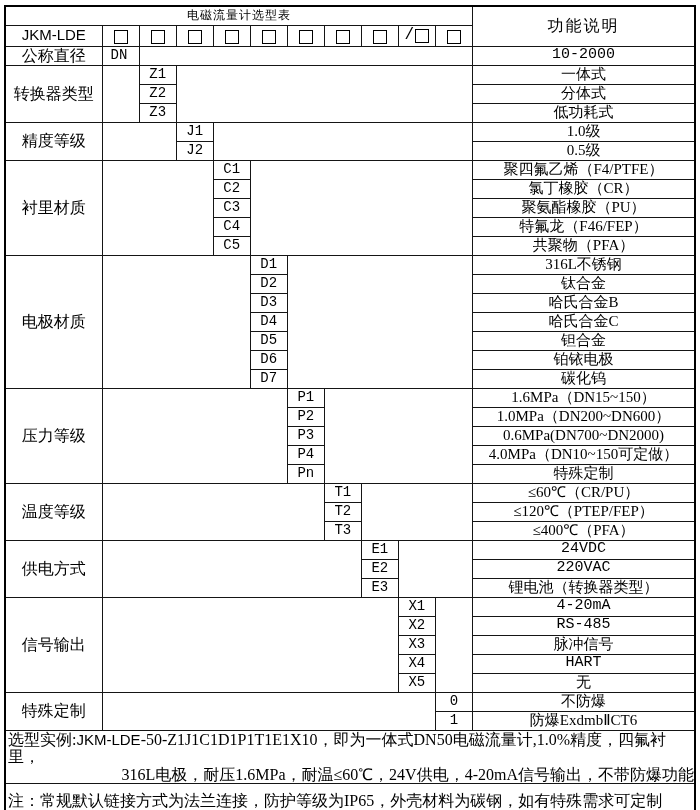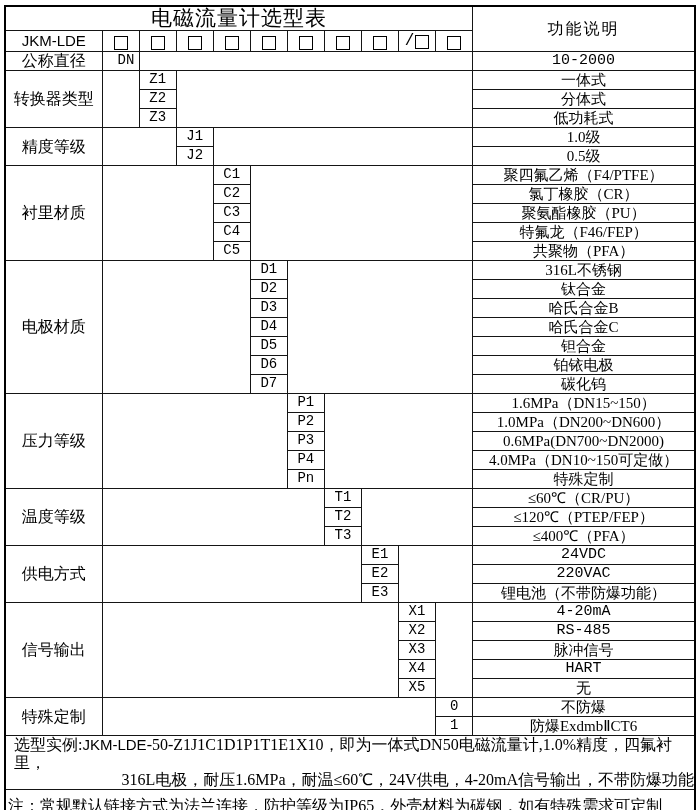--- a/index.html
+++ b/index.html
@@ -14,32 +14,32 @@
     border:1px solid #151515;
     padding:0;margin:0;
     text-align:center;vertical-align:middle;
     font-size:16px;line-height:1.1;
     overflow:hidden;white-space:nowrap;
   }
   tr{height:19px;}
   tr.r-box{height:21px;}
   tr.r-example{height:43px;}
   tr.r-note{height:34px;}
-  .title-cell{font-size:21px;letter-spacing:1px;}
+  .title-cell{font-size:12px;letter-spacing:1px;}
   .fn-header{font-size:16px;letter-spacing:2px;}
   .model{font-family:"Liberation Sans",sans-serif;font-weight:normal;font-size:15px;}
   .code{font-family:"Liberation Mono","DejaVu Sans Mono",monospace;font-size:14px;}
-  .dn-cell{text-align:left;padding-left:15px;}
+  .dn-cell{text-align:left;padding-left:8px;}
   .fn{font-size:15px;margin-top:28px;}
   .label{font-size:16px;margin-left:48px;}
   .box{display:inline-block;width:12px;height:12px;border:1.5px solid #000;
        vertical-align:middle;background:#fff;}
   .slash{font-size:16px;font-family:"Liberation Mono",monospace;margin-right:1px;vertical-align:middle;}
   .example-cell{white-space:normal;}
-  .example-line1{text-align:left;padding-left:8px;font-size:16px;}
+  .example-line1{text-align:left;padding-left:2px;font-size:16px;}
   .example-line2{text-align:right;font-size:16px;margin-left:8px;}
   .note-cell{text-align:left;padding-left:2px;font-size:16px;white-space:normal;}
 </style>
 </head>
 <body>
 
 <table class="spec">
   <colgroup>
     <col style="width:97px">
     <col style="width:37px">
@@ -212,21 +212,21 @@
     <td class="code">E1</td>
     <td colspan="2" rowspan="3"></td>
     <td class="fn code">24VDC</td>
   </tr>
   <tr>
     <td class="code">E2</td>
     <td class="fn code">220VAC</td>
   </tr>
   <tr>
     <td class="code">E3</td>
-    <td class="fn">锂电池（不带防爆功能）</td>
+    <td class="fn">锂电池（转换器类型）</td>
   </tr>
 
   <tr>
     <td rowspan="5" class="label">信号输出</td>
     <td colspan="8" rowspan="5"></td>
     <td class="code">X1</td>
     <td rowspan="5"></td>
     <td class="fn code">4-20mA</td>
   </tr>
   <tr>

